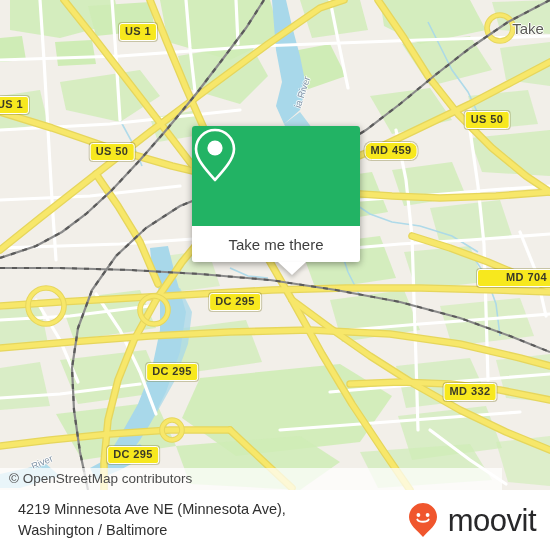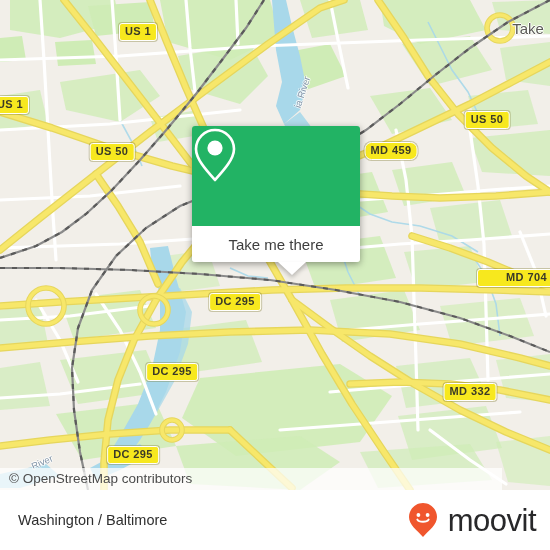--- a/index.html
+++ b/index.html
@@ -301,20 +301,21 @@
       <div class="card-tail"></div>
     </div>
 
     <div id="attribution">
       <span>© OpenStreetMap contributors</span>
     </div>
   </div>
 
   <div id="footer">
     <div id="footer-address">
+      <div>4219 Minnesota Ave NE (Minnesota Ave),</div>
       <div>Washington / Baltimore</div>
     </div>
     <div id="footer-logo">
       <svg width="30" height="36" viewBox="0 0 30 36">
         <path d="M15 1 C7.3 1 1 7.3 1 15 C1 23 9 28 15 35 C21 28 29 23 29 15 C29 7.3 22.7 1 15 1 Z" fill="#f0562d"></path>
         <circle cx="10.4" cy="13" r="1.9" fill="#ffffff"></circle>
         <circle cx="19.6" cy="13" r="1.9" fill="#ffffff"></circle>
         <path d="M9.4 17.6 C11 20.6 19 20.6 20.6 17.6" fill="none" stroke="#ffffff" stroke-width="2" stroke-linecap="round"></path>
       </svg>
       <span class="logo-word">moovit</span>

